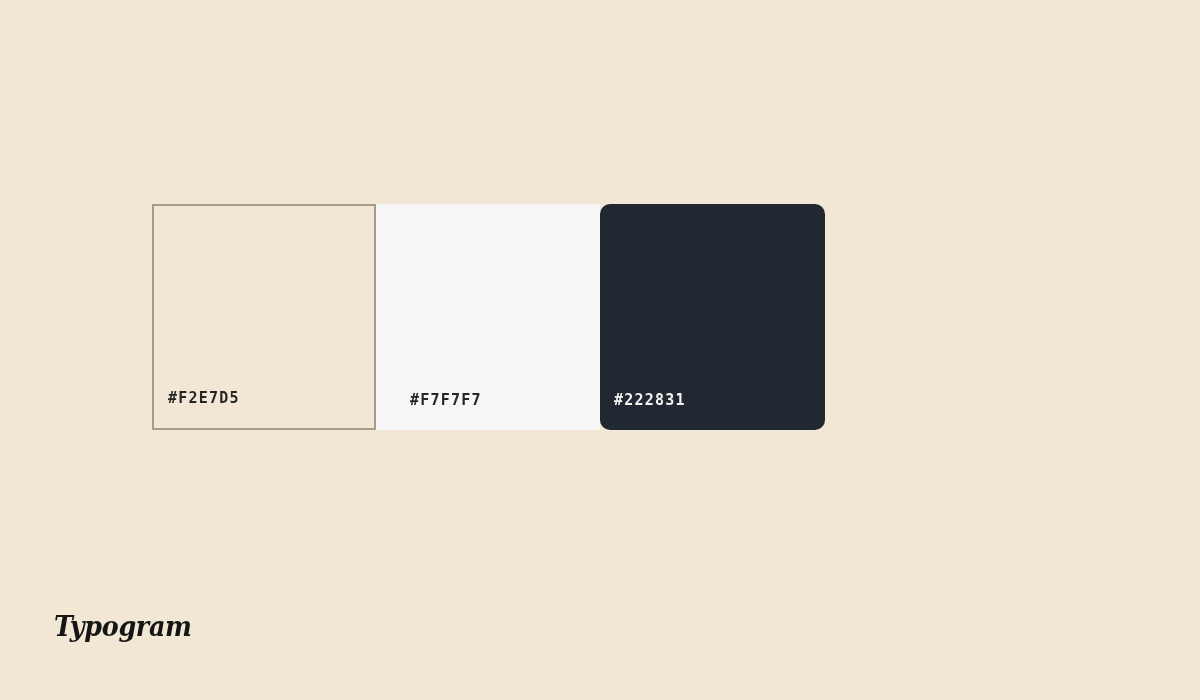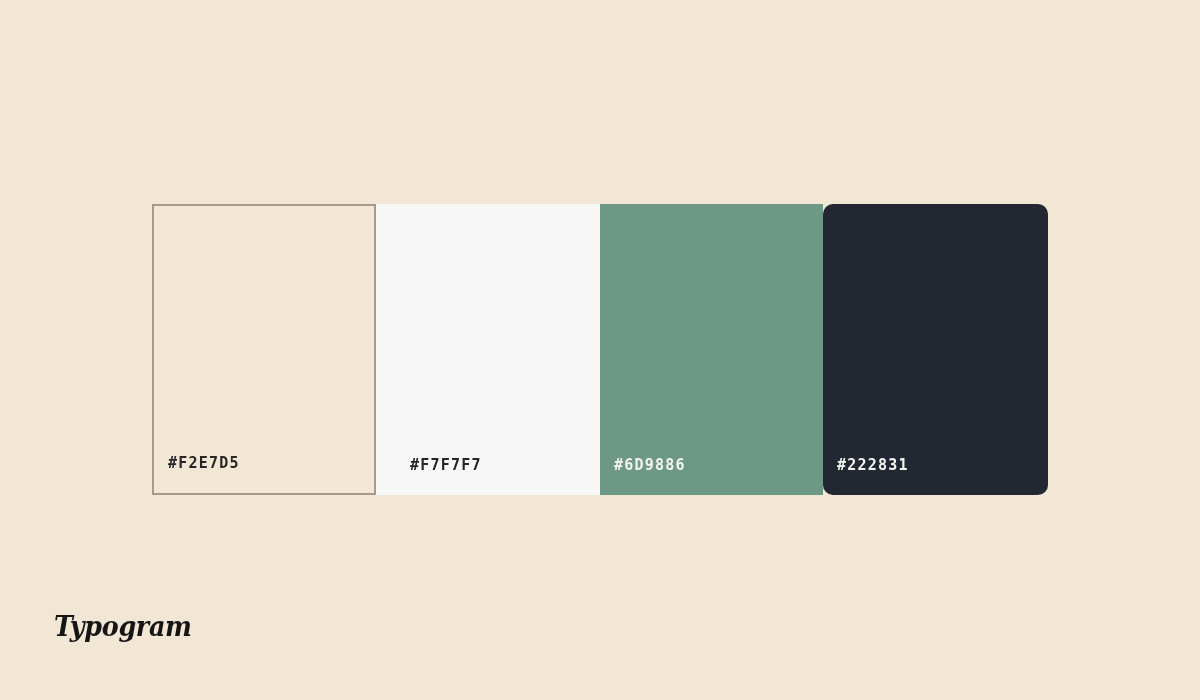--- a/index.html
+++ b/index.html
@@ -20,21 +20,21 @@
     inset: 0;
     background: #F2E7D5;
   }
 
   
   .palette {
     position: absolute;
     left: 152px;
     top: 204px;
     width: 896px;
-    height: 291px;
+    height: 226px;
     display: flex;
     flex-direction: row;
     align-items: stretch;
   }
 
   .swatch {
     position: relative;
     box-sizing: border-box;
     flex: 0 0 auto;
     display: flex;
@@ -90,23 +90,20 @@
   <div class="palette">
 
     <div class="swatch swatch-1 outlined" style="background:#F2E7D5; border-color:#A8998A;">
       <span class="swatch-label label-dark">#F2E7D5</span>
     </div>
 
     <div class="swatch swatch-2" style="background:#F6F6F6;">
       <span class="swatch-label label-dark">#F7F7F7</span>
     </div>
 
-    <div class="swatch swatch-3" style="background:#6D9886;">
-      <span class="swatch-label label-light">#6D9886</span>
-    </div>
 
     <div class="swatch swatch-4" style="background:#222831;border-radius:10px;">
       <span class="swatch-label label-light">#222831</span>
     </div>
 
   </div>
 
   <div class="wordmark">Typogram</div>
 
 </div>

